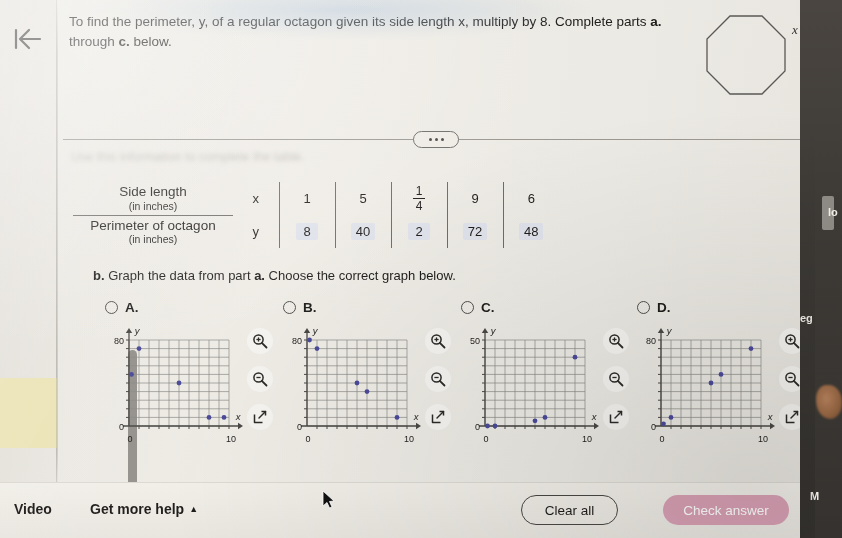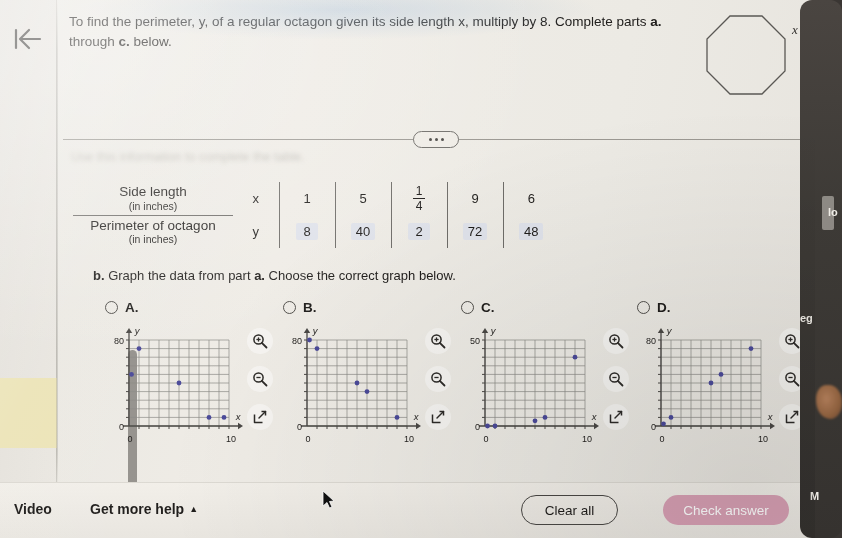--- a/index.html
+++ b/index.html
@@ -19,21 +19,20 @@
     left: 0; top: 0;
     width: 815px; height: 538px;
     background: linear-gradient(100deg,#e9e7e1 0%, #efece6 35%, #eceae4 70%, #e7e4de 100%);
     overflow: hidden;
   }
   
   #surround-right {
     position: absolute; right: 0; top: 0;
     width: 42px; height: 538px;
     background: linear-gradient(180deg,#4a4541 0%, #3d3a36 40%, #35322f 100%);
-    border-radius: 12px;
   }
   #surround-right .edge-label {
     position: absolute; color: #efece6; font-size: 11px; font-weight: bold;
   }
   #edge-leg  { left: 0px;  top: 312px; font-size: 12px; font-weight: bold; color:#f2efe9; }
   #edge-lg   { left: 28px; top: 206px; font-size: 11px; color:#ddd9d2; }
   #edge-m    { left: 10px; top: 490px; }
   #edge-hand {
     position:absolute; left: 16px; top: 385px; width: 26px; height: 34px;
     background: radial-gradient(ellipse at 40% 40%, #b9825c 0%, #96643f 60%, #6d4730 100%);

